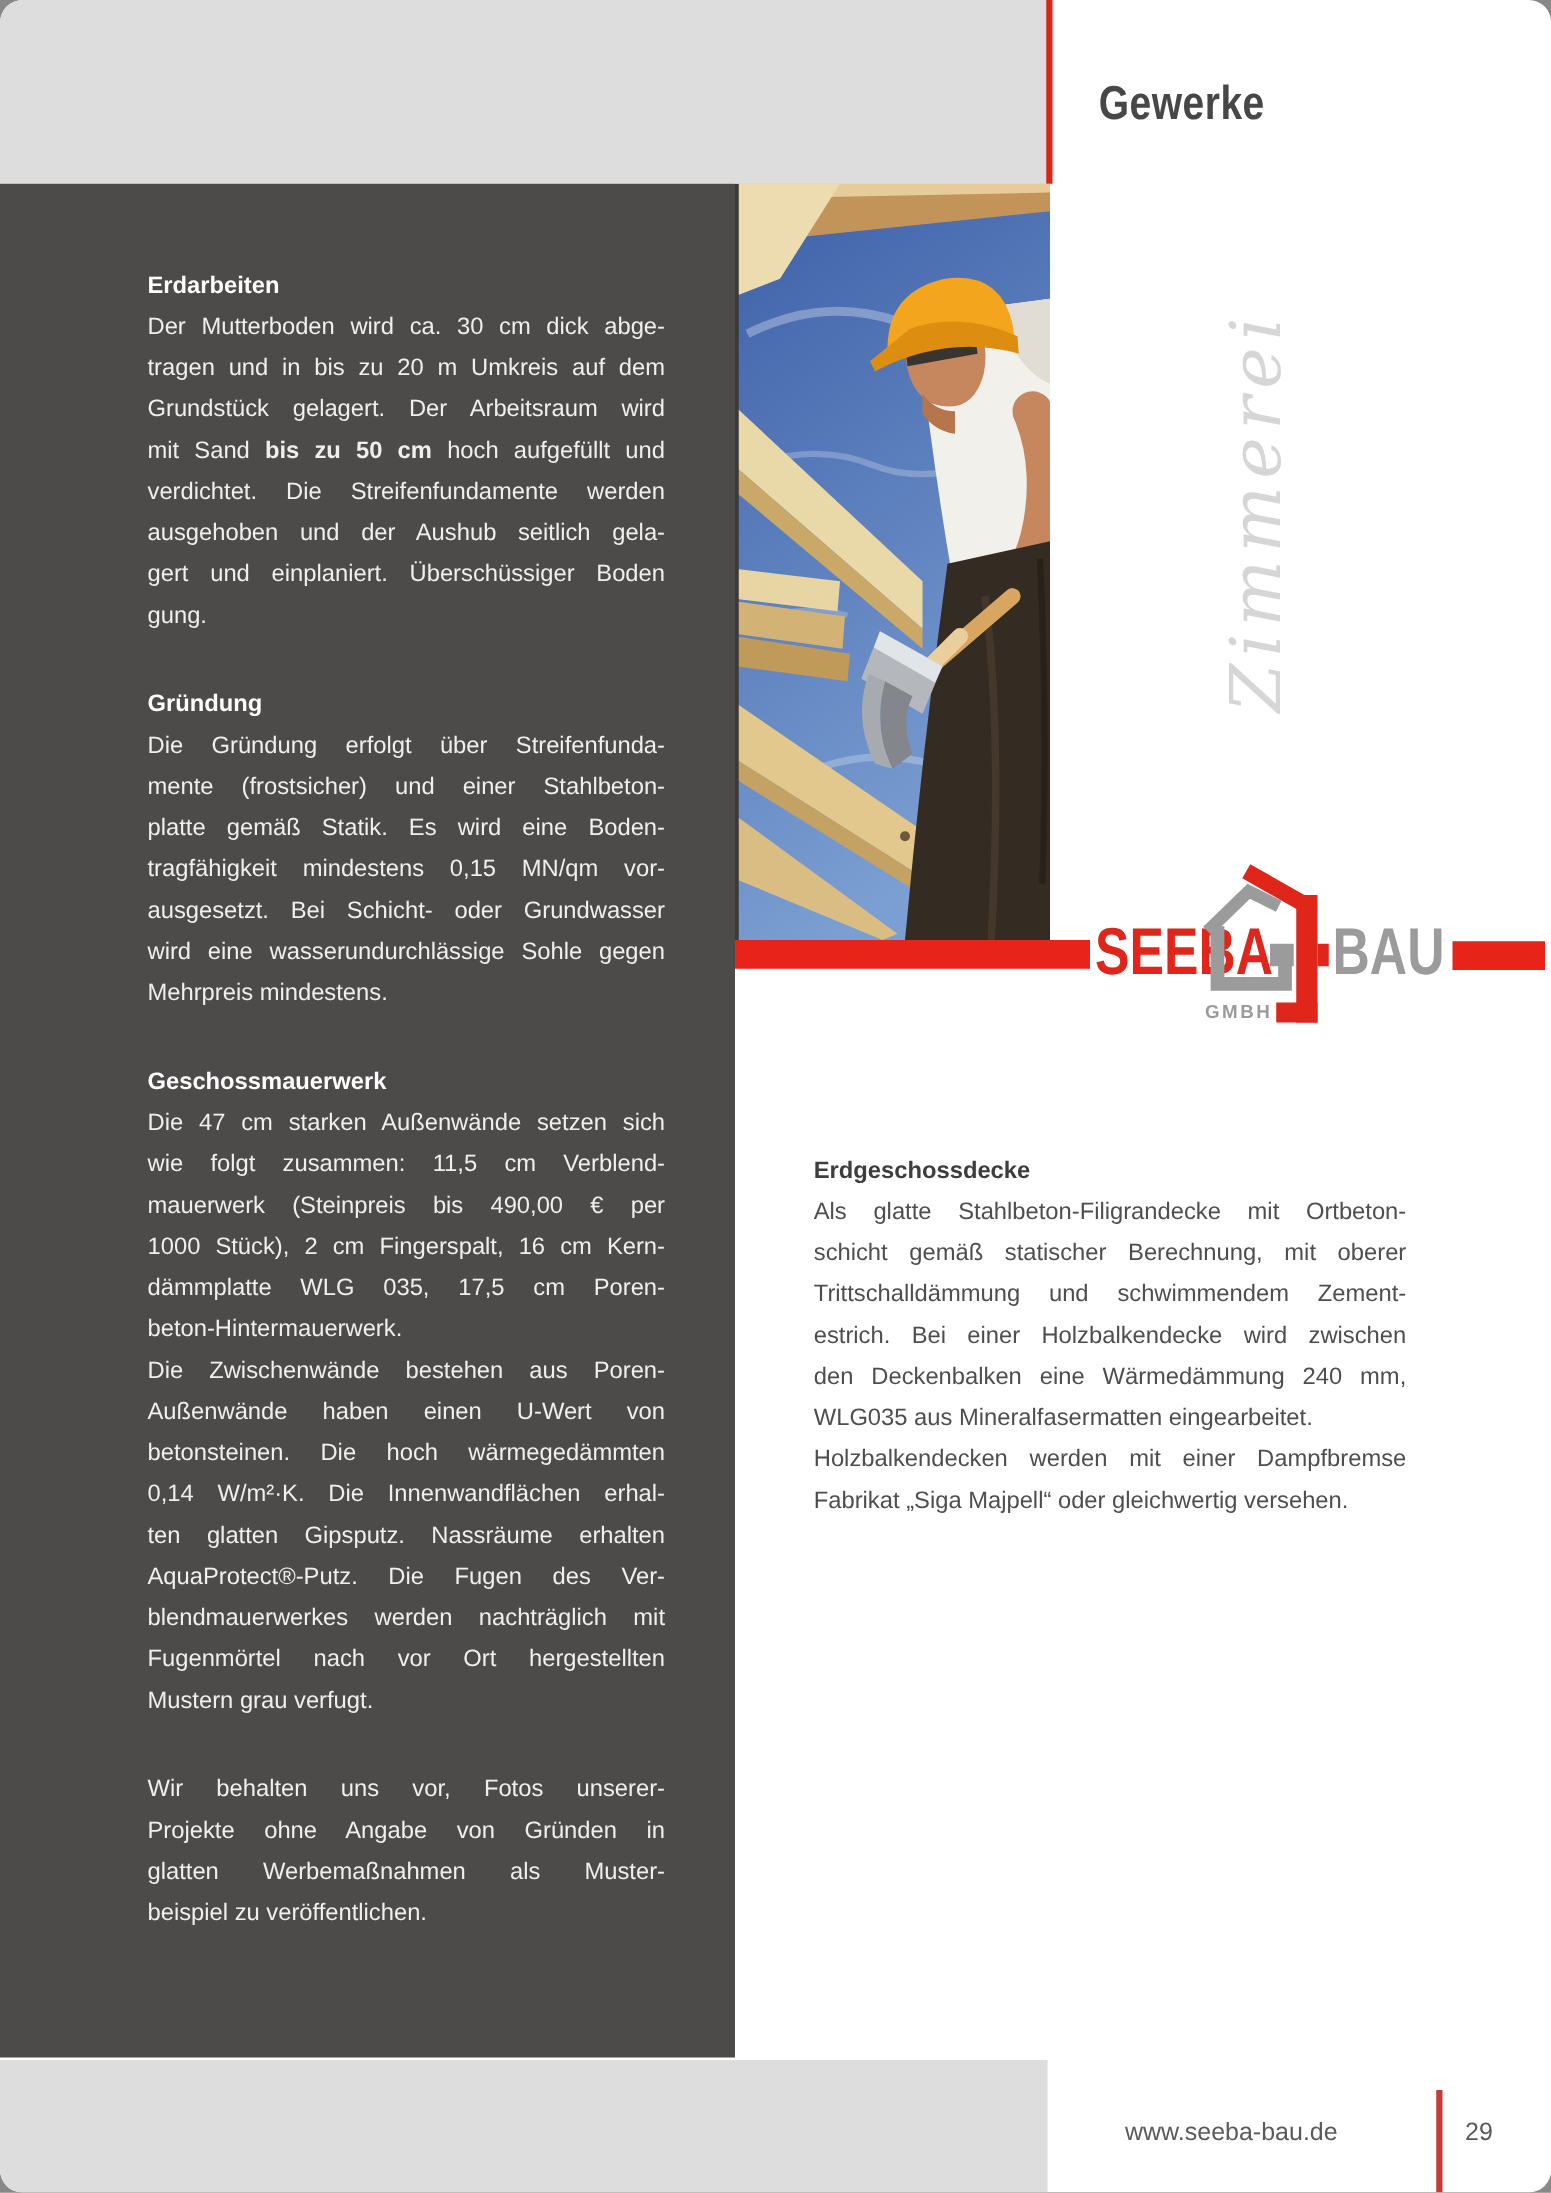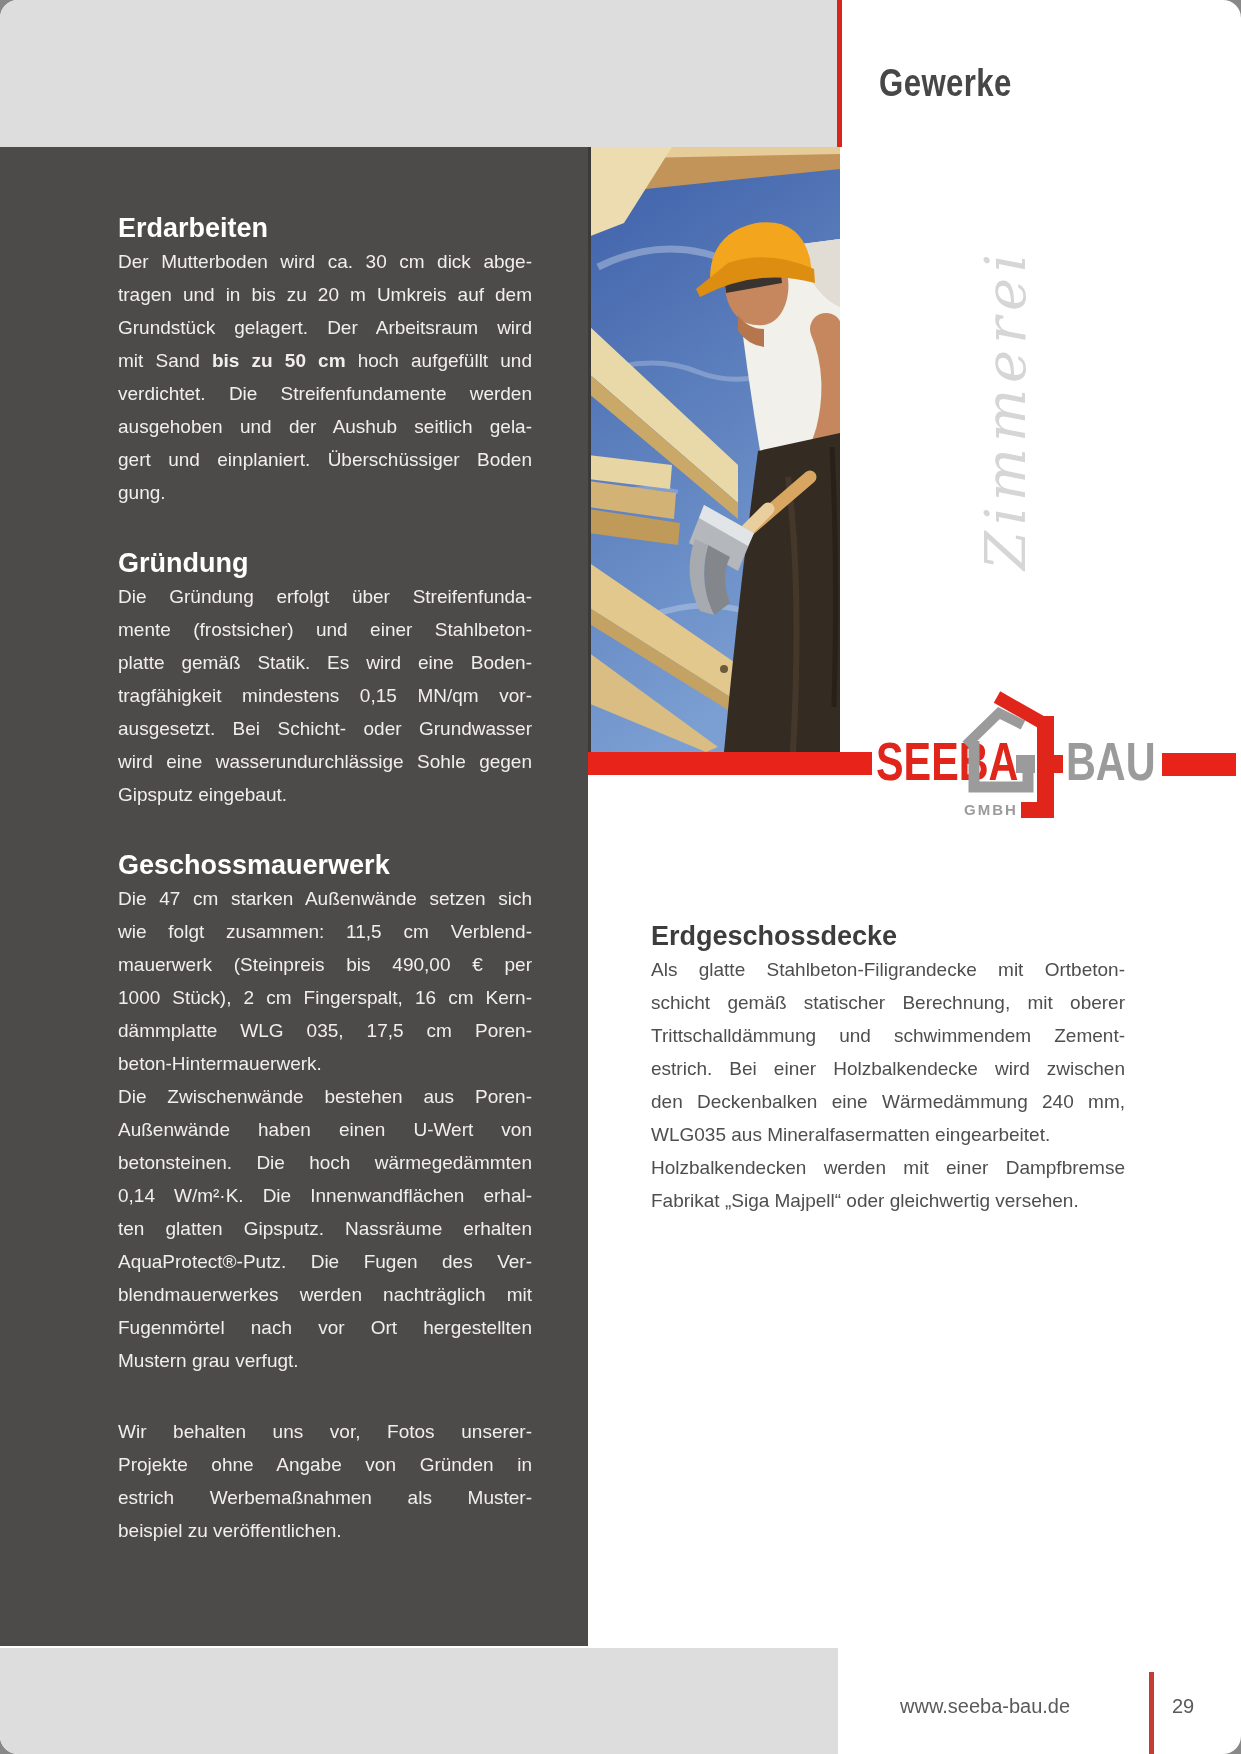--- a/index.html
+++ b/index.html
@@ -13,21 +13,21 @@
   .top-gray       { position:absolute; left:0; top:0; width:838px; height:147px; background:#dedddd; }
   .top-red-line   { position:absolute; left:837px; top:0; width:5px; height:147px; background:#d8261a; }
   .page-title     { position:absolute; left:879px; top:62px; font-size:38px; font-weight:bold;
                     color:#474747; transform:scaleX(.82); transform-origin:0 0; white-space:nowrap; letter-spacing:.5px; }
   
   .dark-panel     { position:absolute; left:0; top:147px; width:588px; height:1499px; background:#4d4a4a; }
   .left-text      { position:absolute; left:118px; top:212px; width:414px; color:#f1efec; }
   .left-text .col-heading { color:#ffffff; }
   
   .section + .section { margin-top:38px; }
-  .col-heading { font-size:27px; line-height:33px; font-weight:bold; }
+  .col-heading { font-size:19px; line-height:33px; font-weight:bold; }
   .jline  { font-size:19px; line-height:33px; text-align:justify; text-align-last:justify; }
   .jline.plain { text-align-last:left; }
   
   .right-text { position:absolute; left:651px; top:920px; width:474px; color:#4e4e4e; }
   .right-text .col-heading { color:#3d3d3d; }
   
   .photo { position:absolute; left:588px; top:147px; width:252px; height:605px; }
   .photo svg { display:block; }
   
   .band-left  { position:absolute; left:588px; top:752px; width:284px; height:23px; background:#e8231a; }
@@ -76,21 +76,21 @@
         <div class="jline plain">gung.</div>
       </div>
       <div class="section">
         <div class="col-heading">Gründung</div>
         <div class="jline">Die Gründung erfolgt über Streifenfunda-</div>
         <div class="jline">mente (frostsicher) und einer Stahlbeton-</div>
         <div class="jline">platte gemäß Statik. Es wird eine Boden-</div>
         <div class="jline">tragfähigkeit mindestens 0,15 MN/qm vor-</div>
         <div class="jline">ausgesetzt. Bei Schicht- oder Grundwasser</div>
         <div class="jline">wird eine wasserundurchlässige Sohle gegen</div>
-        <div class="jline plain">Gipsputz eingebaut.</div>
+        <div class="jline plain">Mehrpreis mindestens.</div>
       </div>
       <div class="section">
         <div class="col-heading">Geschossmauerwerk</div>
         <div class="jline">Die 47 cm starken Außenwände setzen sich</div>
         <div class="jline">wie folgt zusammen: 11,5 cm Verblend-</div>
         <div class="jline">mauerwerk (Steinpreis bis 490,00 € per</div>
         <div class="jline">1000 Stück), 2 cm Fingerspalt, 16 cm Kern-</div>
         <div class="jline">dämmplatte WLG 035, 17,5 cm Poren-</div>
         <div class="jline plain">beton-Hintermauerwerk.</div>
         <div class="jline">Die Zwischenwände bestehen aus Poren-</div>
@@ -99,21 +99,21 @@
         <div class="jline">0,14 W/m²·K. Die Innenwandflächen erhal-</div>
         <div class="jline">ten glatten Gipsputz. Nassräume erhalten</div>
         <div class="jline">AquaProtect®-Putz. Die Fugen des Ver-</div>
         <div class="jline">blendmauerwerkes werden nachträglich mit</div>
         <div class="jline">Fugenmörtel nach vor Ort hergestellten</div>
         <div class="jline plain">Mustern grau verfugt.</div>
       </div>
       <div class="section">
         <div class="jline">Wir behalten uns vor, Fotos unserer-</div>
         <div class="jline">Projekte ohne Angabe von Gründen in</div>
-        <div class="jline">estrich Werbemaßnahmen als Muster-</div>
+        <div class="jline">glatten Werbemaßnahmen als Muster-</div>
         <div class="jline plain">beispiel zu veröffentlichen.</div>
       </div>
     </div>
 
   <div class="photo">
     <svg width="252" height="605" viewBox="0 0 252 605">
       <defs>
         <linearGradient id="sky" x1="0" y1="0" x2="0.3" y2="1">
           <stop offset="0" stop-color="#3d5fa8"></stop>
           <stop offset="1" stop-color="#7b9fd2"></stop>

